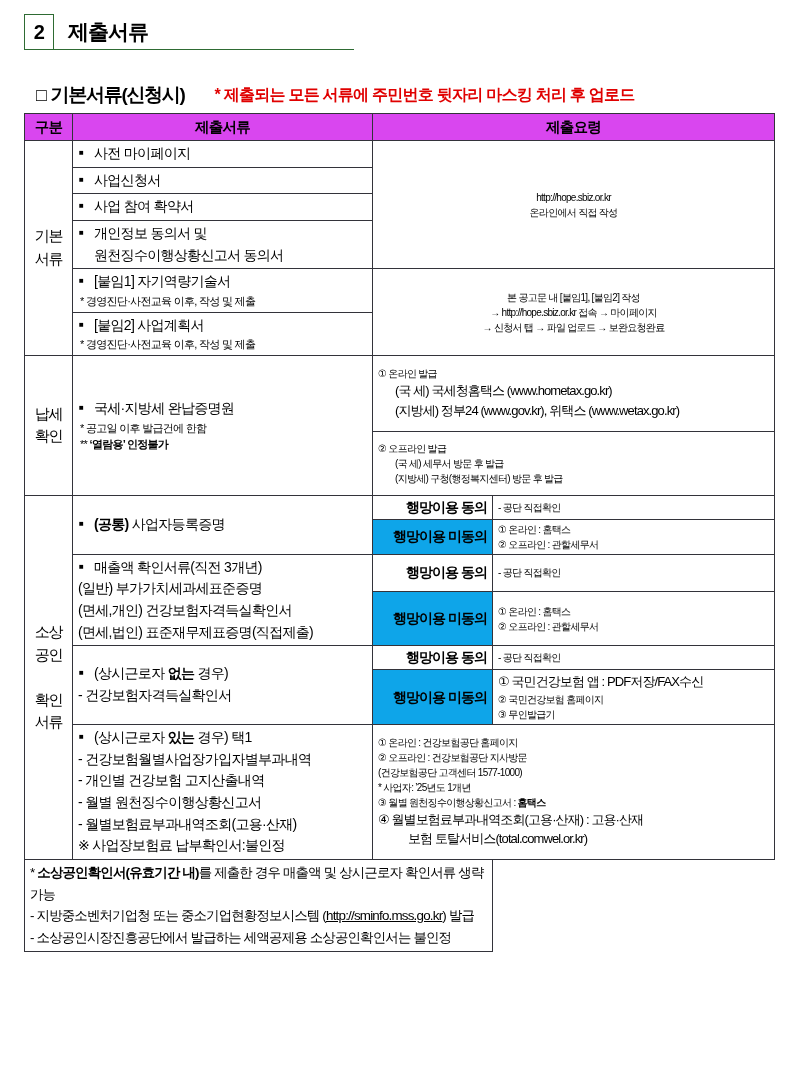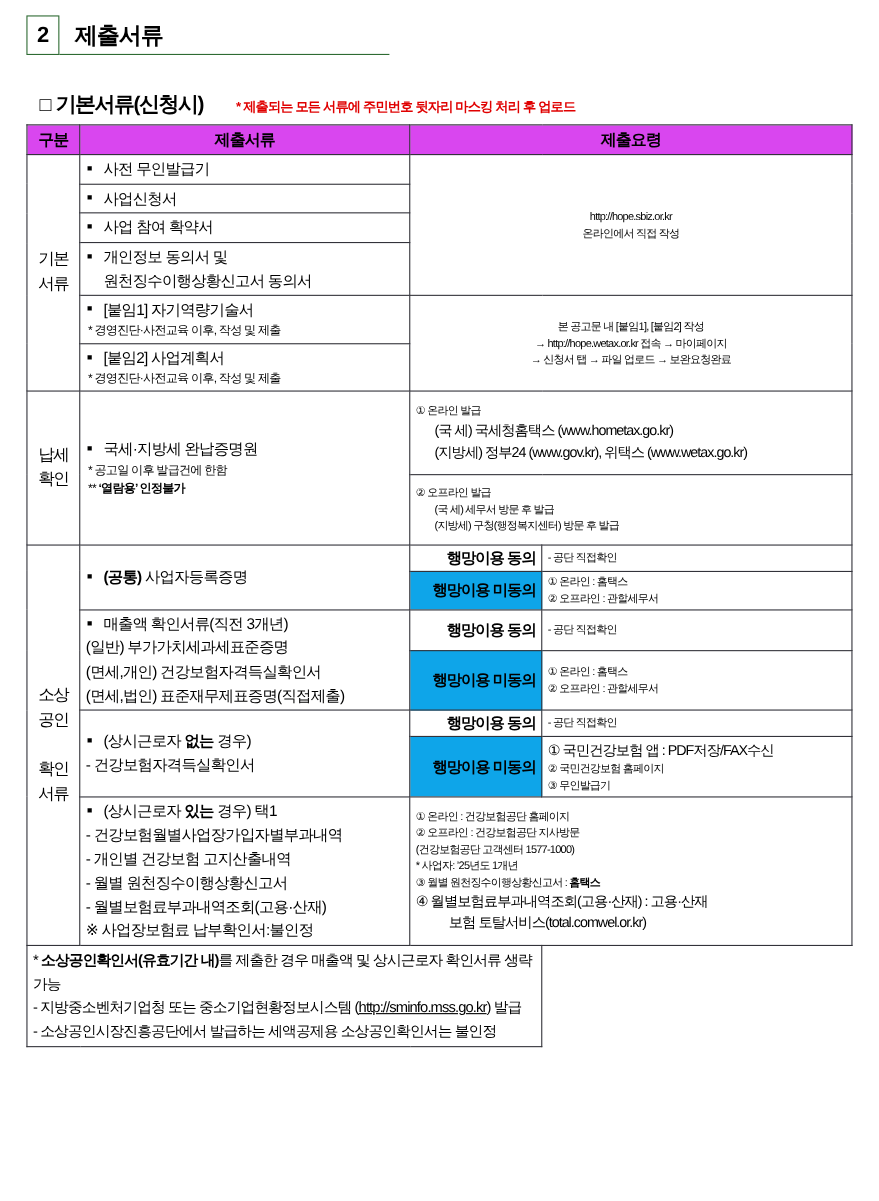--- a/index.html
+++ b/index.html
@@ -70,21 +70,21 @@
     white-space: nowrap;
     margin-left: 12px;
   }
   .sub-head .box-glyph {
     font-weight: 400;
     font-size: 18px;
     margin-right: 5px;
   }
   .notice {
     color: #e00000;
-    font-size: 12px;
+    font-size: 16px;
     font-weight: 700;
     letter-spacing: -0.75px;
     white-space: nowrap;
     margin-left: 30px;
     padding-bottom: 2px;
   }
 
   
   table.doc {
     border-collapse: collapse;
@@ -217,21 +217,21 @@
       </tr>
     </thead>
     <tbody>
 
       <tr>
         <td class="vlabel" rowspan="6">
           <span>기본</span><br>
           <span>서류</span>
         </td>
         <td class="pad-l">
-          <span class="li bul">사전 무인발급기</span>
+          <span class="li bul">사전 마이페이지</span>
         </td>
         <td colspan="2" class="center tall" rowspan="4">
           <span class="row-line c">http://hope.sbiz.or.kr</span>
           <span class="row-line c">온라인에서 직접 작성</span>
         </td>
       </tr>
       <tr>
         <td class="pad-l">
           <span class="li bul">사업신청서</span>
         </td>
@@ -247,21 +247,21 @@
           <span class="li plain" style="padding-left:16px">원천징수이행상황신고서 동의서</span>
         </td>
       </tr>
       <tr>
         <td class="pad-l">
           <span class="li bul">[붙임1] 자기역량기술서</span>
           <span class="note">* 경영진단·사전교육 이후, 작성 및 제출</span>
         </td>
         <td colspan="2" class="center tall" rowspan="2">
           <span class="row-line c">본 공고문 내 [붙임1], [붙임2] 작성</span>
-          <span class="row-line c">→ http://hope.wetax.or.kr 접속 → 마이페이지</span>
+          <span class="row-line c">→ http://hope.sbiz.or.kr 접속 → 마이페이지</span>
           <span class="row-line c">→ 신청서 탭 → 파일 업로드 → 보완요청완료</span>
         </td>
       </tr>
       <tr>
         <td class="pad-l">
           <span class="li bul">[붙임2] 사업계획서</span>
           <span class="note">* 경영진단·사전교육 이후, 작성 및 제출</span>
         </td>
       </tr>
 

